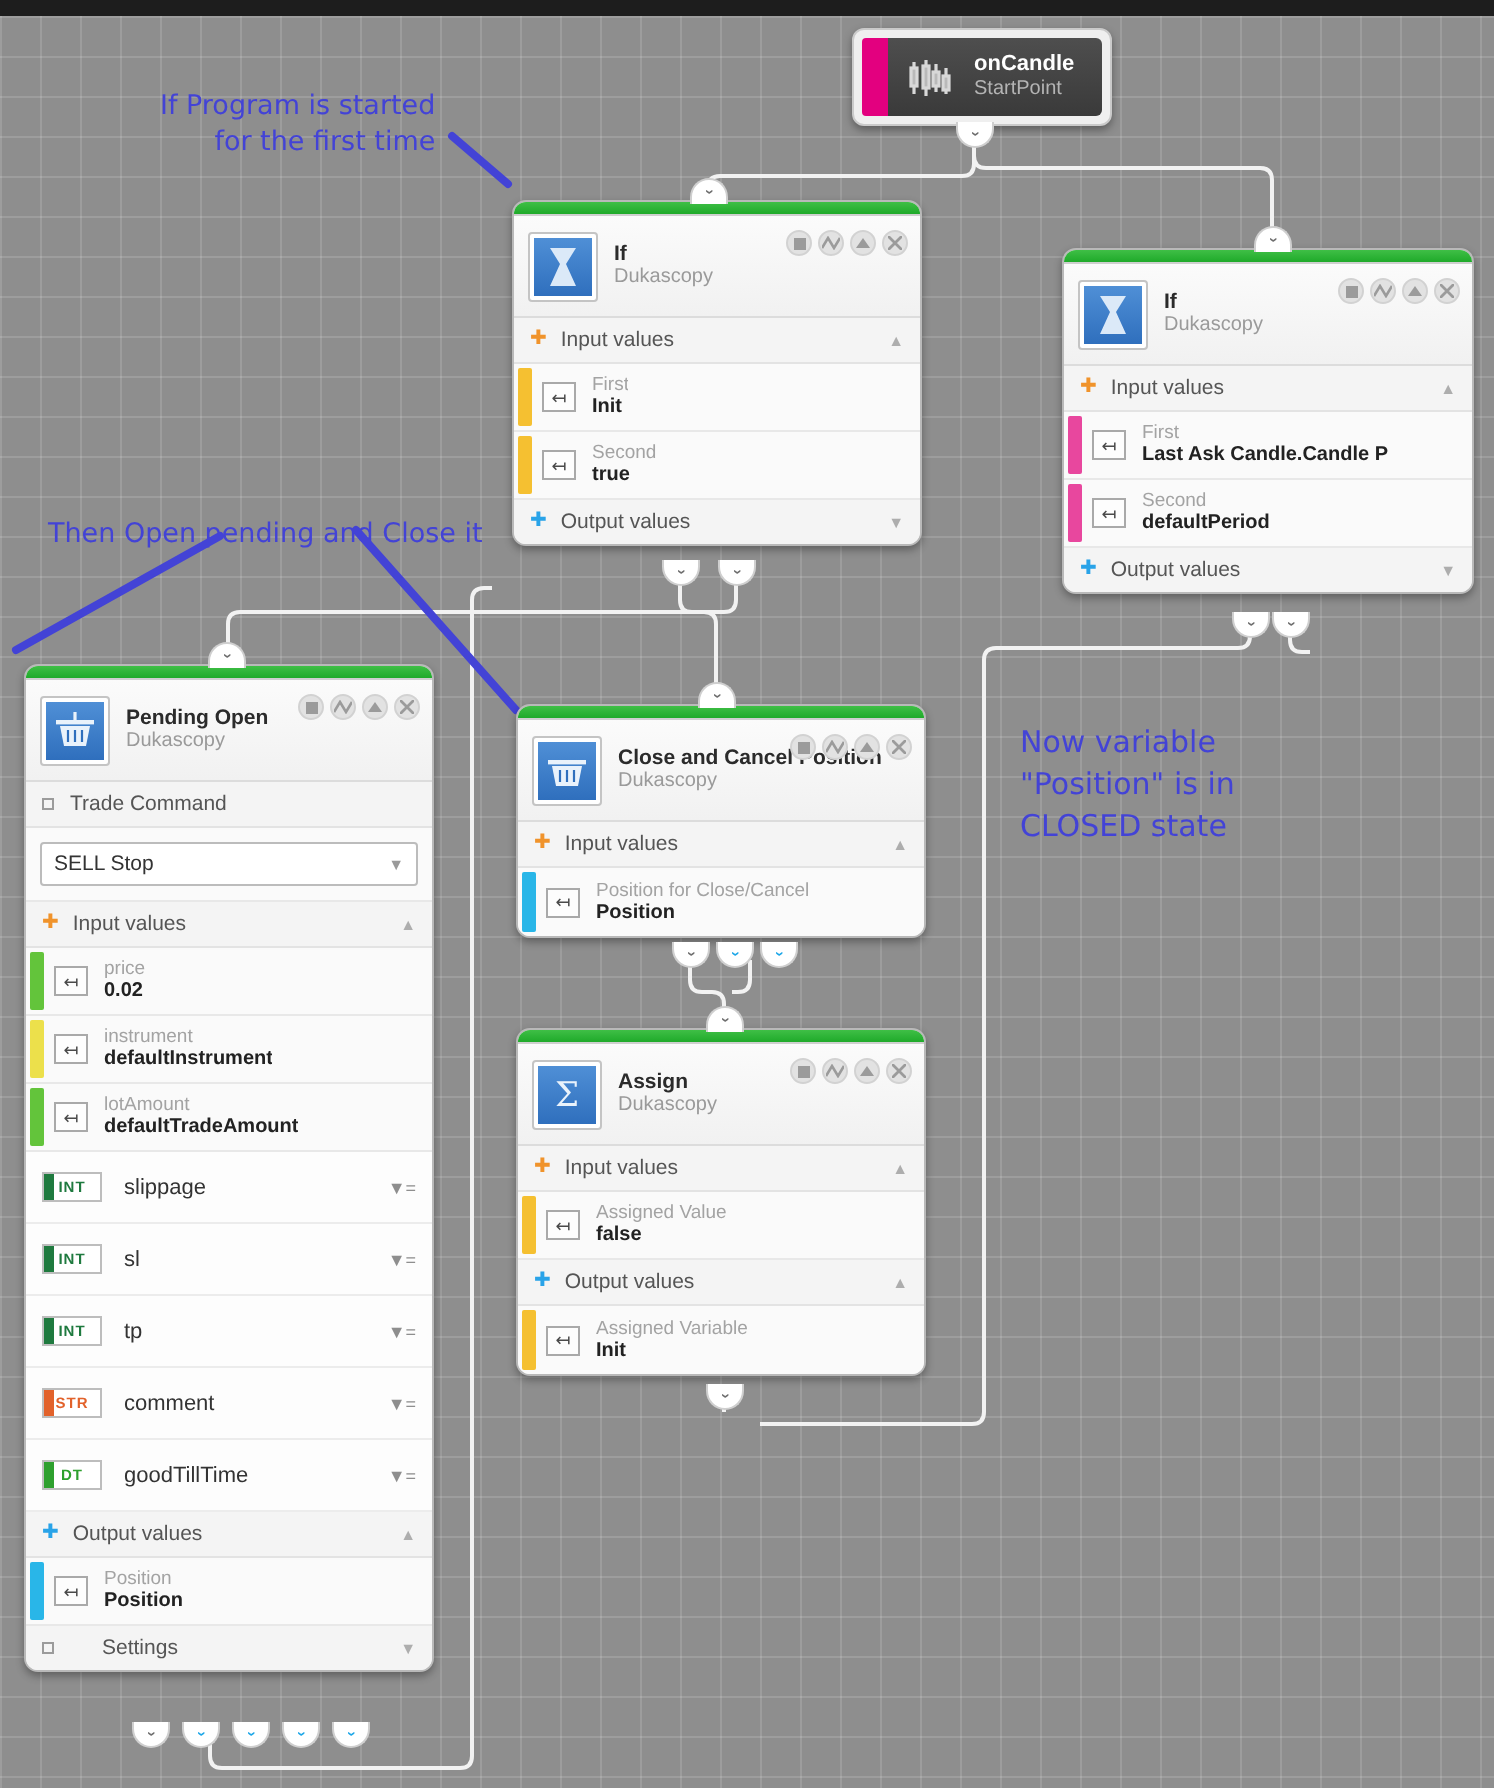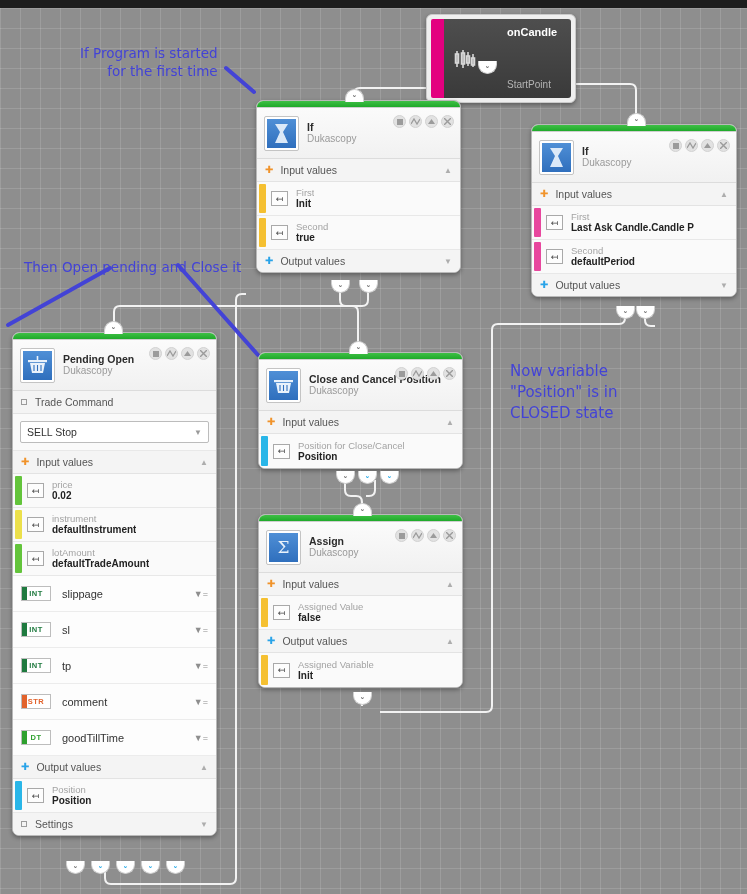--- a/index.html
+++ b/index.html
@@ -133,25 +133,24 @@
     position: absolute;
     background: #efefef; border: 1px solid #cacaca; border-radius: 6px;
     padding: 4px; box-shadow: 0 2px 4px rgba(0,0,0,0.35);
     display: flex;
   }
   #startpoint .magenta { width: 13px; background: #e3007f; border-radius: 2px 0 0 2px; }
   #startpoint .spbody {
     background: linear-gradient(to bottom,#4e4e4e,#3a3a3a);
     display: flex; align-items: center; padding: 7px 14px 7px 10px;
     border-radius: 0 3px 3px 0;
-    gap: 20px;
   }
   #startpoint .sptexts { margin-left: 11px; }
   #startpoint .sptitle { font-size: 11px; font-weight: bold; color: #fff; line-height: 13px; }
-  #startpoint .spsub { font-size: 10px; color: #b4b4b4; line-height: 12px; margin-top: 40px; }
+  #startpoint .spsub { font-size: 10px; color: #b4b4b4; line-height: 12px; }
 
   
   .anno {
     position: absolute;
     color: #4343d6; font-size: 13.5px; line-height: 18px;
     white-space: pre-line; font-family: "DejaVu Sans", sans-serif;
   }
   .anno.big { font-size: 15px; line-height: 21px; }
 
   
@@ -513,21 +512,21 @@
       <span class="arrow">▲</span>
     </div>
     <div class="prow">
       <div class="bar" style="background:#29b6e8;"></div>
       <div class="pin">↤</div>
       <div class="ptexts">
         <div class="plabel">Position</div>
         <div class="pvalue">Position</div>
       </div>
     </div>
-    <div class="section trade" style="border-bottom:none;">
+    <div class="section trade" style="border-bottom:none;gap:16px;">
       <span class="sq"></span>
       <span>Settings</span>
       <span class="arrow">▼</span>
     </div>
   </div>
   <div class="chev up gray" style="left: 104px; top: 321px; transform: none;">
       <span style="display: inline-block; transform: rotate(90deg); font-weight: bold;">›</span>
     </div>
   <div class="chev gray" style="left: 66px; top: 861px; transform: none;">
       <span style="display: inline-block; transform: rotate(90deg); font-weight: bold;">›</span>

